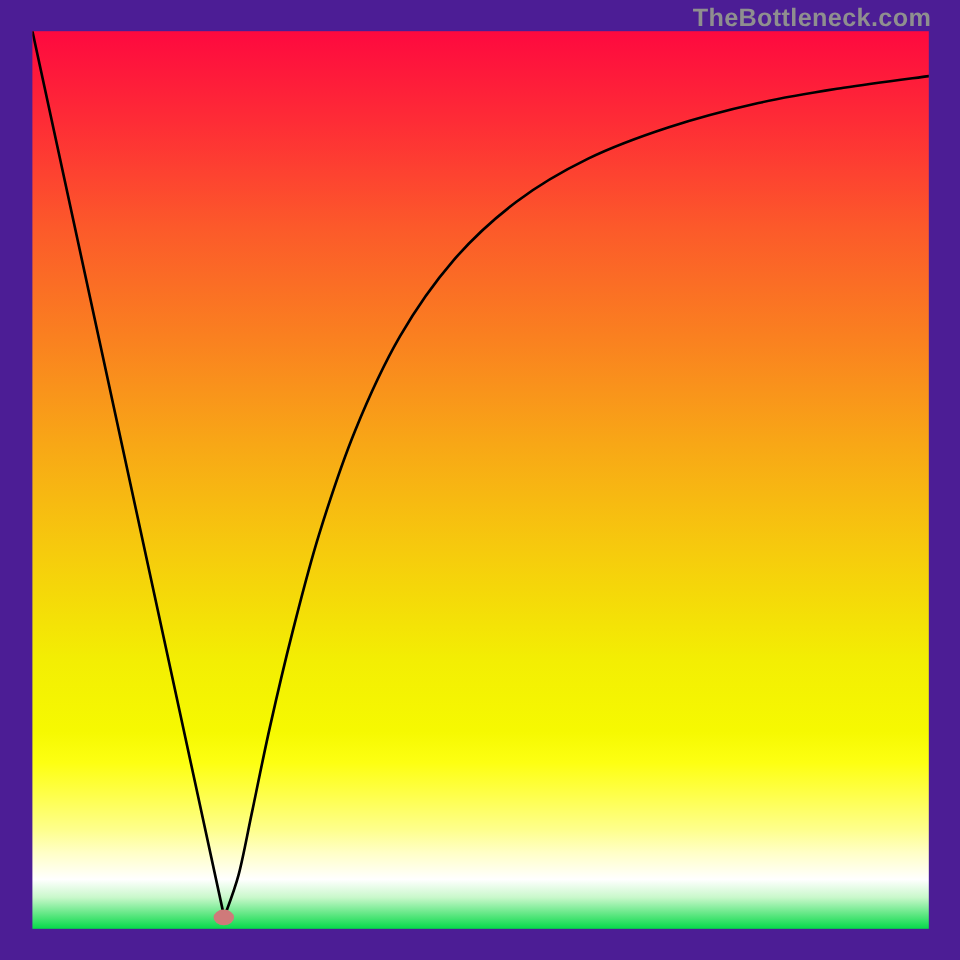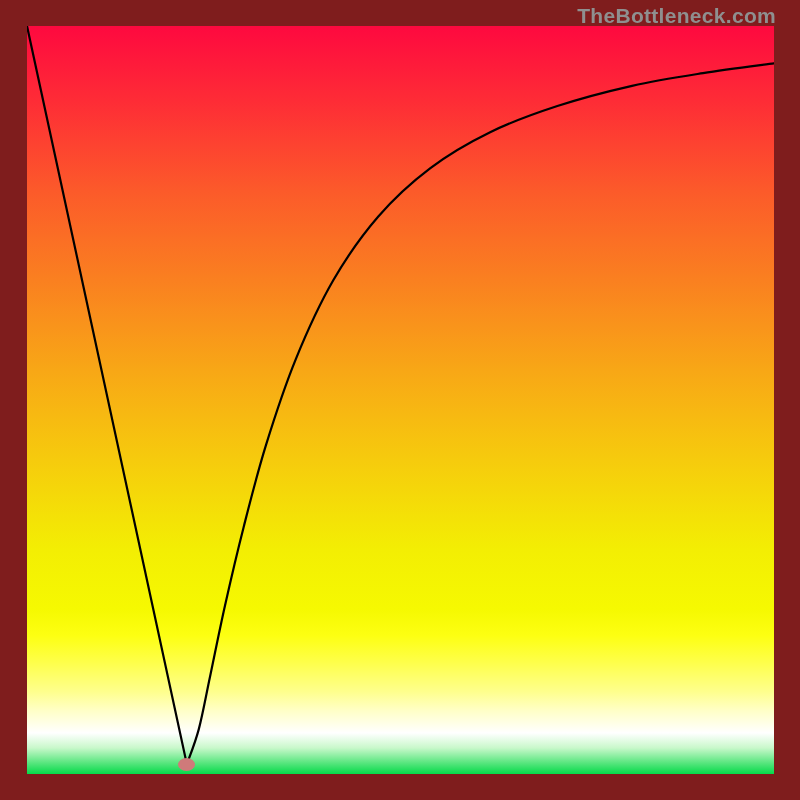--- a/index.html
+++ b/index.html
@@ -9,21 +9,21 @@
     height: 800px;
     background: #000;
     overflow: hidden;
   }
   .frame {
     position: absolute;
     left: 0;
     top: 0;
     width: 800px;
     height: 800px;
-    background: #7f1d1d;
+    background: #4c1d95;
   }
   .watermark {
     position: absolute;
     font-family: Arial, Helvetica, sans-serif;
     font-weight: 600;
     color: #8f8f8f;
     letter-spacing: 0.3px;
   }
   svg {
     position: absolute;

